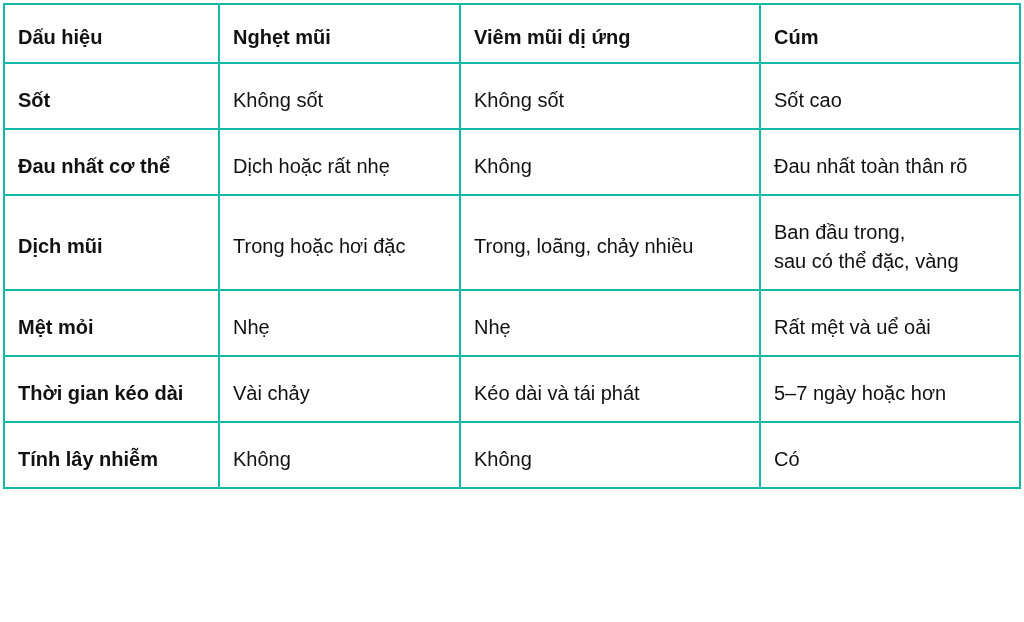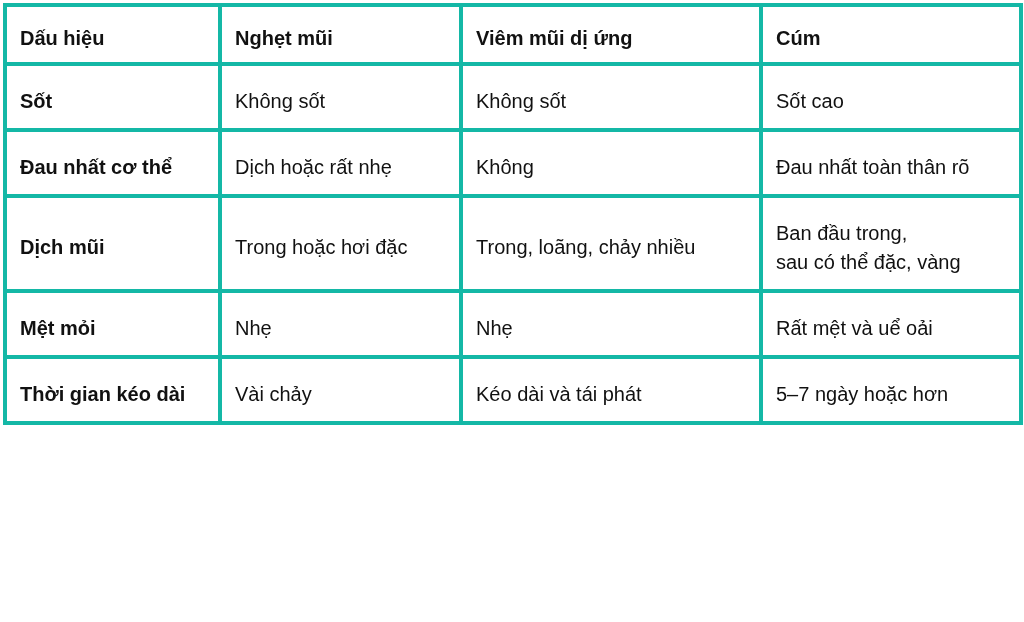--- a/index.html
+++ b/index.html
@@ -19,21 +19,21 @@
   }
   table.cmp {
     border-collapse: collapse;
     table-layout: fixed;
     width: 1016px;
     color: #111111;
     font-size: 20px;
     line-height: 1.45;
   }
   table.cmp th, table.cmp td {
-    border: 4px solid #14b8a6;
+    border: 2px solid #14b8a6;
     padding: 14px 10px 6px 13px;
     text-align: left;
     vertical-align: middle;
     white-space: pre-line;
     overflow: hidden;
     font-weight: 400;
   }
   table.cmp th { font-weight: 700; }
   col.c1 { width: 215px; }
   col.c2 { width: 241px; }
@@ -85,15 +85,21 @@
         <td>Nhẹ</td>
         <td>Nhẹ</td>
         <td>Rất mệt và uể oải</td>
       </tr>
       <tr class="h-std">
         <th>Thời gian kéo dài</th>
         <td>Vài chảy</td>
         <td>Kéo dài và tái phát</td>
         <td>5–7 ngày hoặc hơn</td>
       </tr>
+      <tr class="h-std">
+        <th>Tính lây nhiễm</th>
+        <td>Không</td>
+        <td>Không</td>
+        <td>Có</td>
+      </tr>
     </tbody>
   </table>
 </div>
 
 </body></html>

